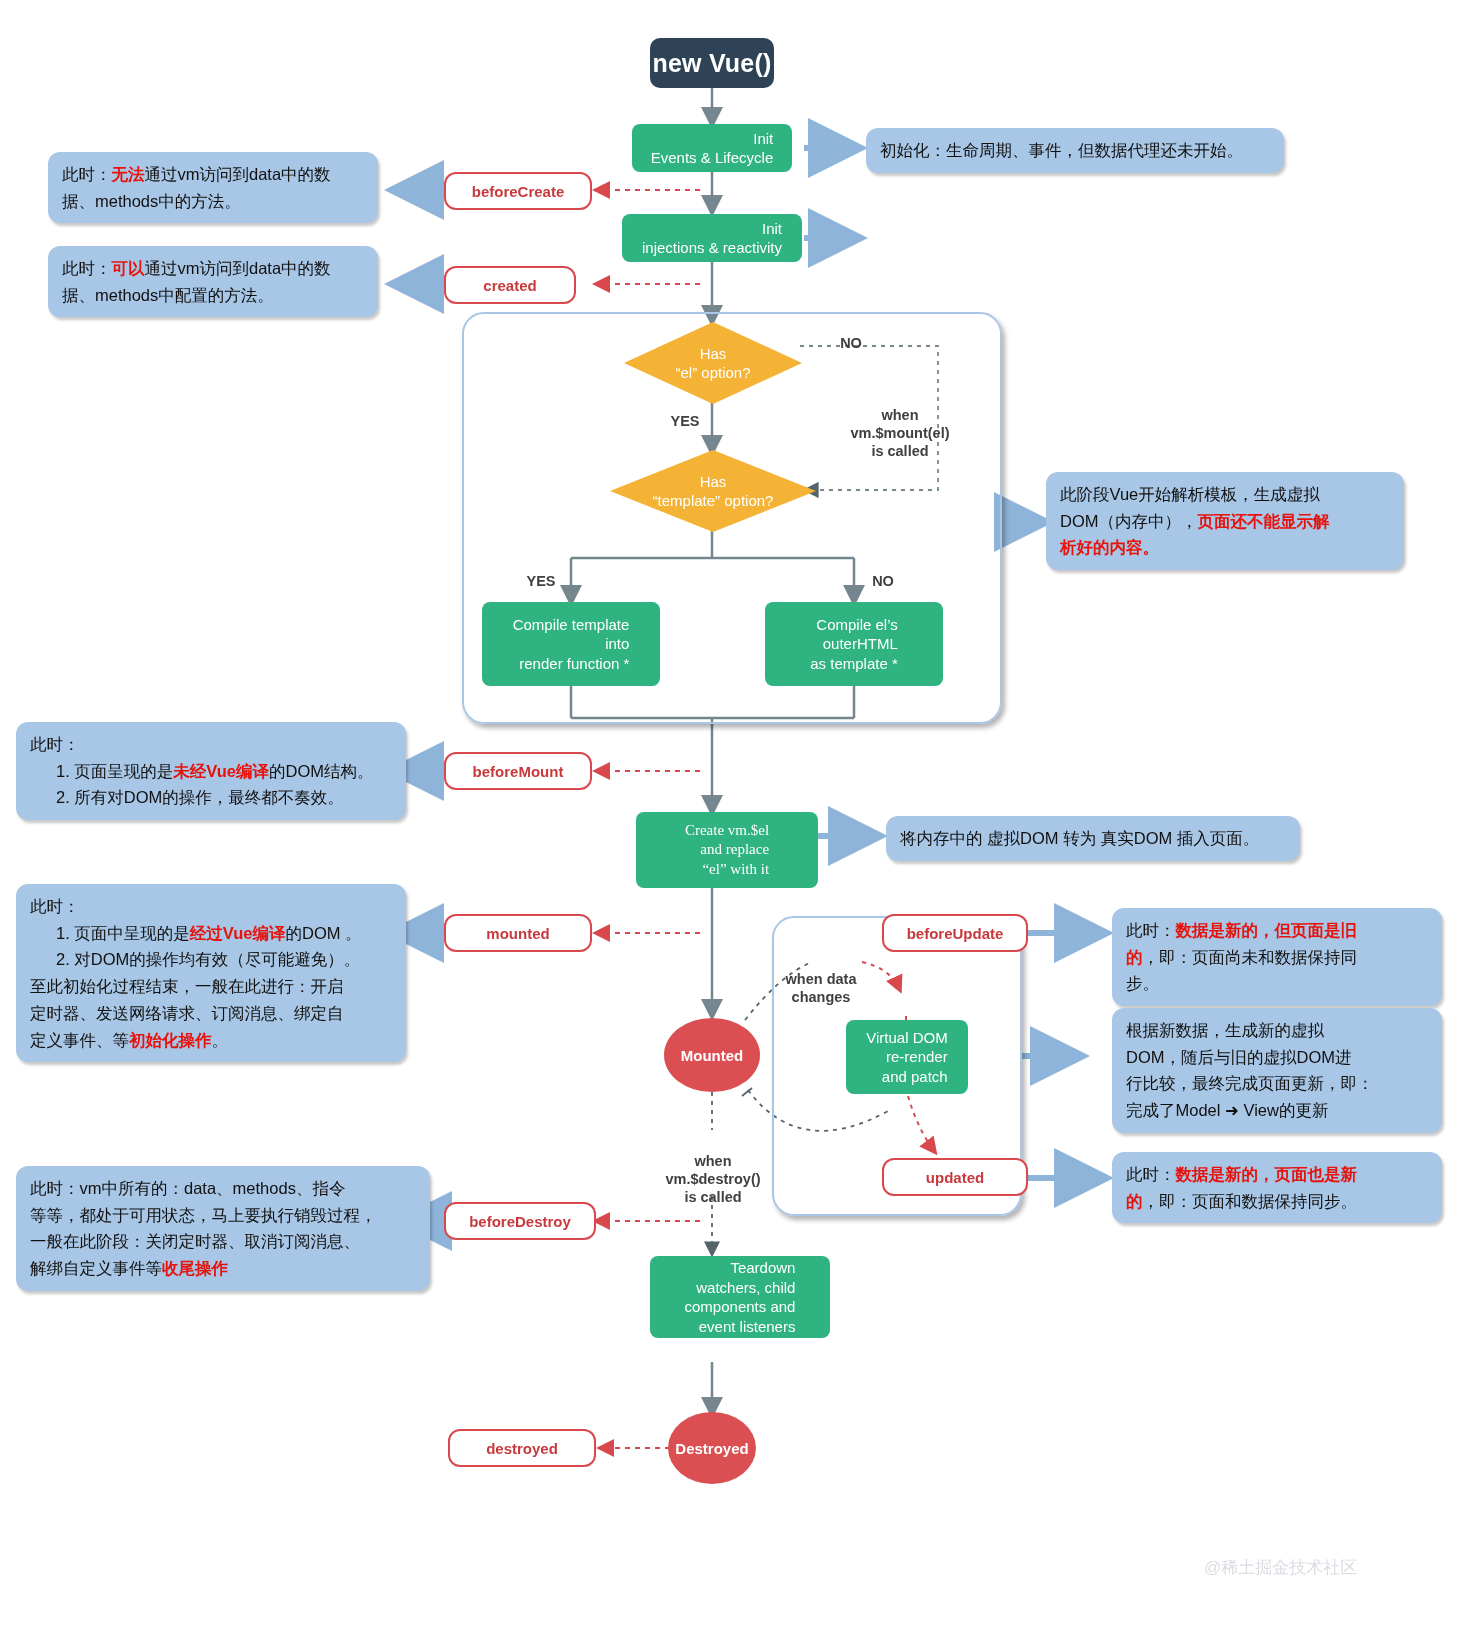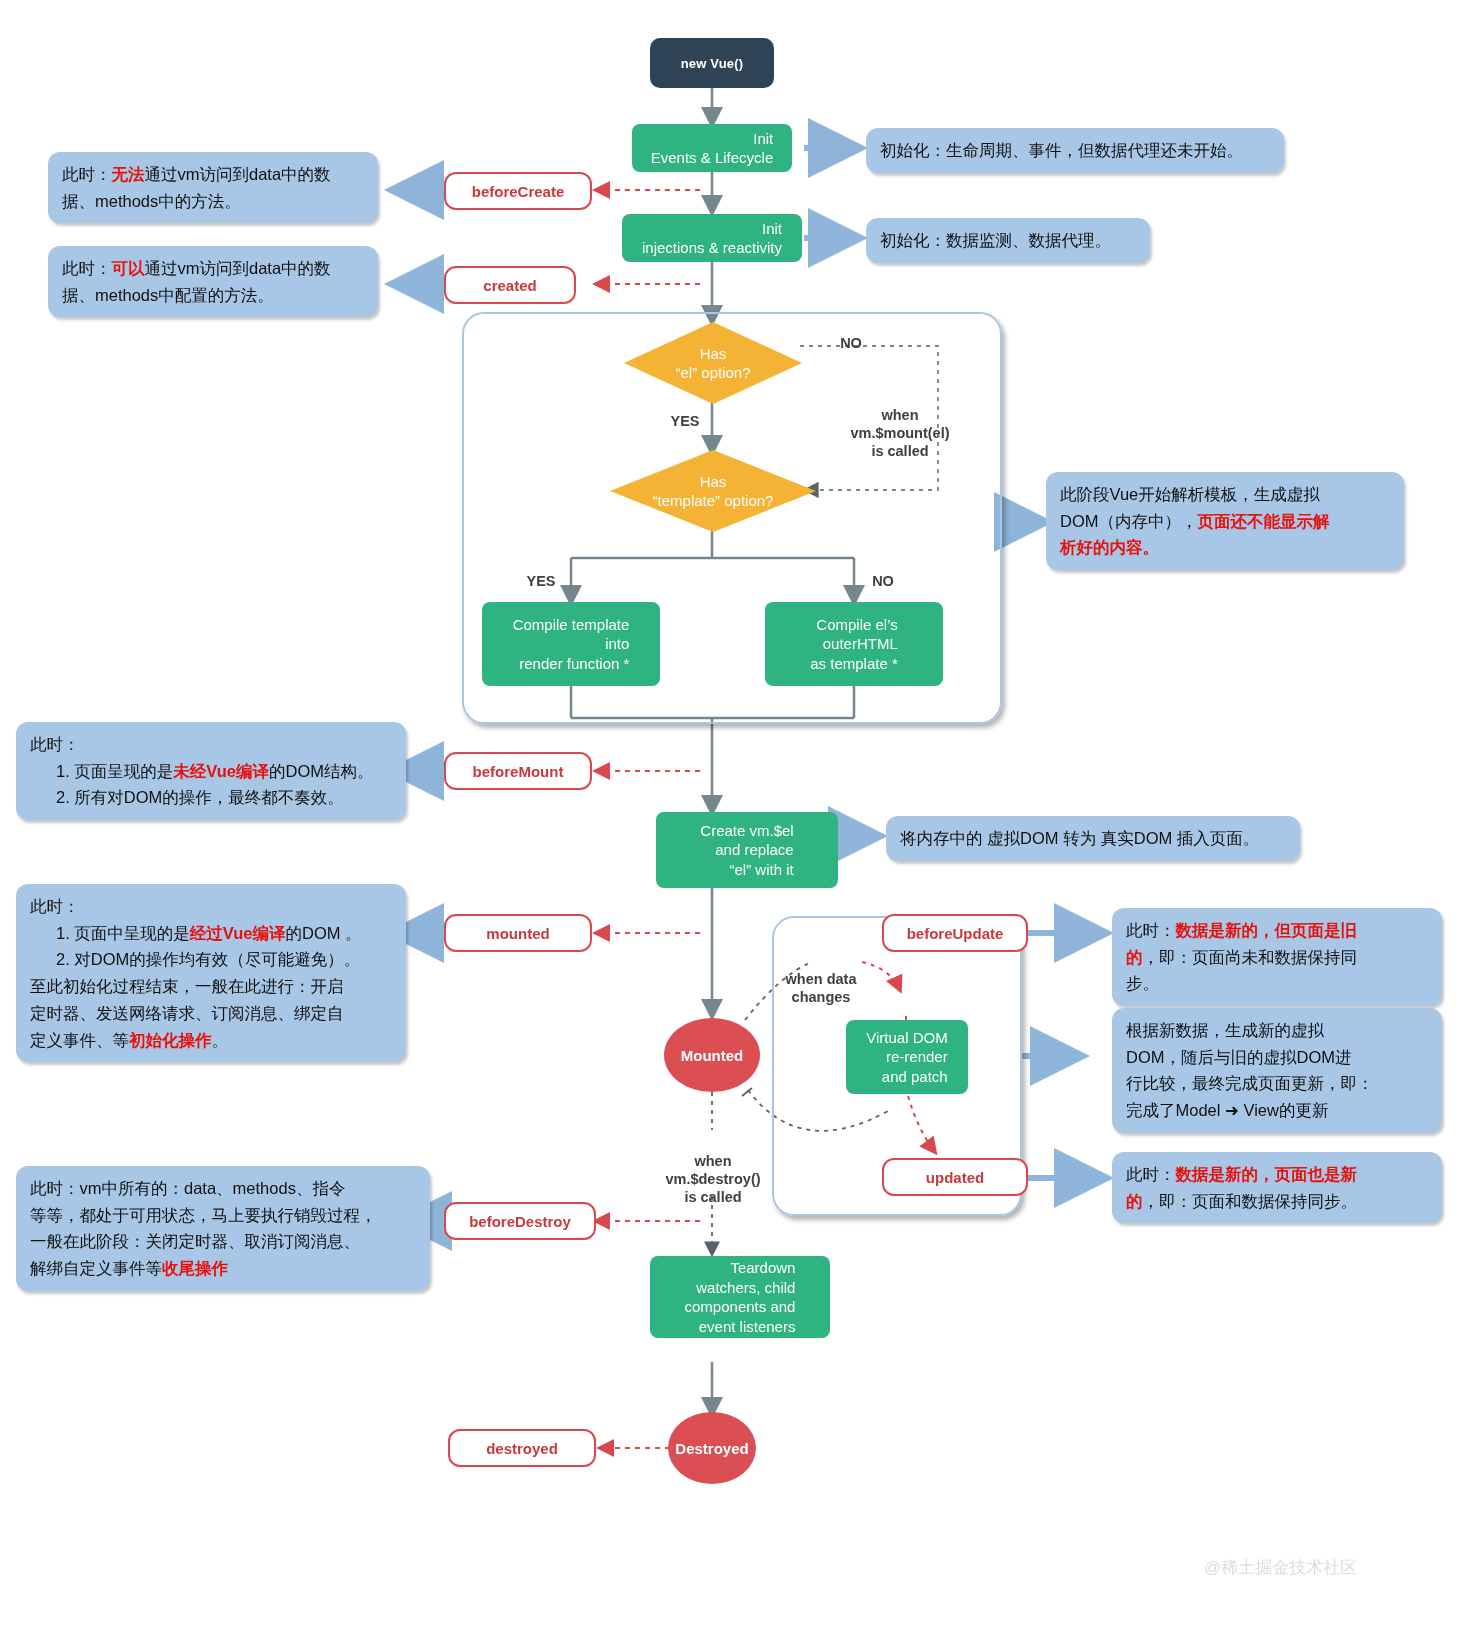--- a/index.html
+++ b/index.html
@@ -6,21 +6,21 @@
   body{font-family:"Liberation Sans","DejaVu Sans",sans-serif;}
   #canvas{position:relative;width:1464px;height:1640px;background:#fff;overflow:hidden;}
 
   
   .abs{position:absolute;box-sizing:border-box;}
 
   
   .node-dark{
     background:#2f4356;color:#fff;border-radius:10px;
     display:flex;align-items:center;justify-content:center;
-    font-weight:bold;font-size:13px;letter-spacing:.2px;
+    font-weight:bold;font-size:25px;letter-spacing:.2px;
   }
   .node-green{
     background:#2fb380;color:#fff;border-radius:8px;
     display:flex;align-items:center;justify-content:center;
     text-align:right;font-size:15px;line-height:1.3;padding:4px 6px;
   }
   .node-circle{
     background:#db4f52;color:#fff;border-radius:50%;
     display:flex;align-items:center;justify-content:center;
     font-weight:bold;font-size:15px;text-align:center;
@@ -167,21 +167,21 @@
 into
 render function *</span>
   </div>
 
   <div class="abs node-green" style="left:765px;top:602px;width:178px;height:84px;">
     <span class="nl" style="white-space: pre-line;">Compile el’s
 outerHTML
 as template *</span>
   </div>
 
-  <div class="abs node-green" style="left:656px;top:812px;width:182px;height:76px;">
+  <div class="abs node-green" style="left:636px;top:812px;width:182px;height:76px;font-family:Liberation Serif, serif;">
     <span class="nl" style="white-space: pre-line;">Create vm.$el
 and replace
 “el” with it</span>
   </div>
 
   <div class="abs node-circle" style="left:664px;top:1018px;width:96px;height:74px;border-radius:50%;">
     <span>Mounted</span>
   </div>
 
   <div class="abs group-box" style="left:772px;top:916px;width:250px;height:300px;"></div>
@@ -284,23 +284,20 @@
     <span>此时：vm中所有的：data、methods、指令</span><br>
     <span>等等，都处于可用状态，马上要执行销毁过程，</span><br>
     <span>一般在此阶段：关闭定时器、取消订阅消息、</span><br>
     <span>解绑自定义事件等</span><b class="red">收尾操作</b>
   </div>
 
   <div class="abs note" style="left:866px;top:128px;width:418px;">
     <span>初始化：生命周期、事件，但数据代理还未开始。</span>
   </div>
 
-  <div class="abs note" style="left:866px;top:218px;width:284px;">
-    <span>初始化：数据监测、数据代理。</span>
-  </div>
 
   <div class="abs note" style="left:1046px;top:472px;width:358px;">
     <span>此阶段Vue开始解析模板，生成虚拟</span><br>
     <span>DOM（内存中），</span><b class="red">页面还不能显示解</b><br>
     <b class="red">析好的内容。</b>
   </div>
 
   <div class="abs note" style="left:886px;top:816px;width:414px;">
     <span>将内存中的 虚拟DOM 转为 真实DOM 插入页面。</span>
   </div>

